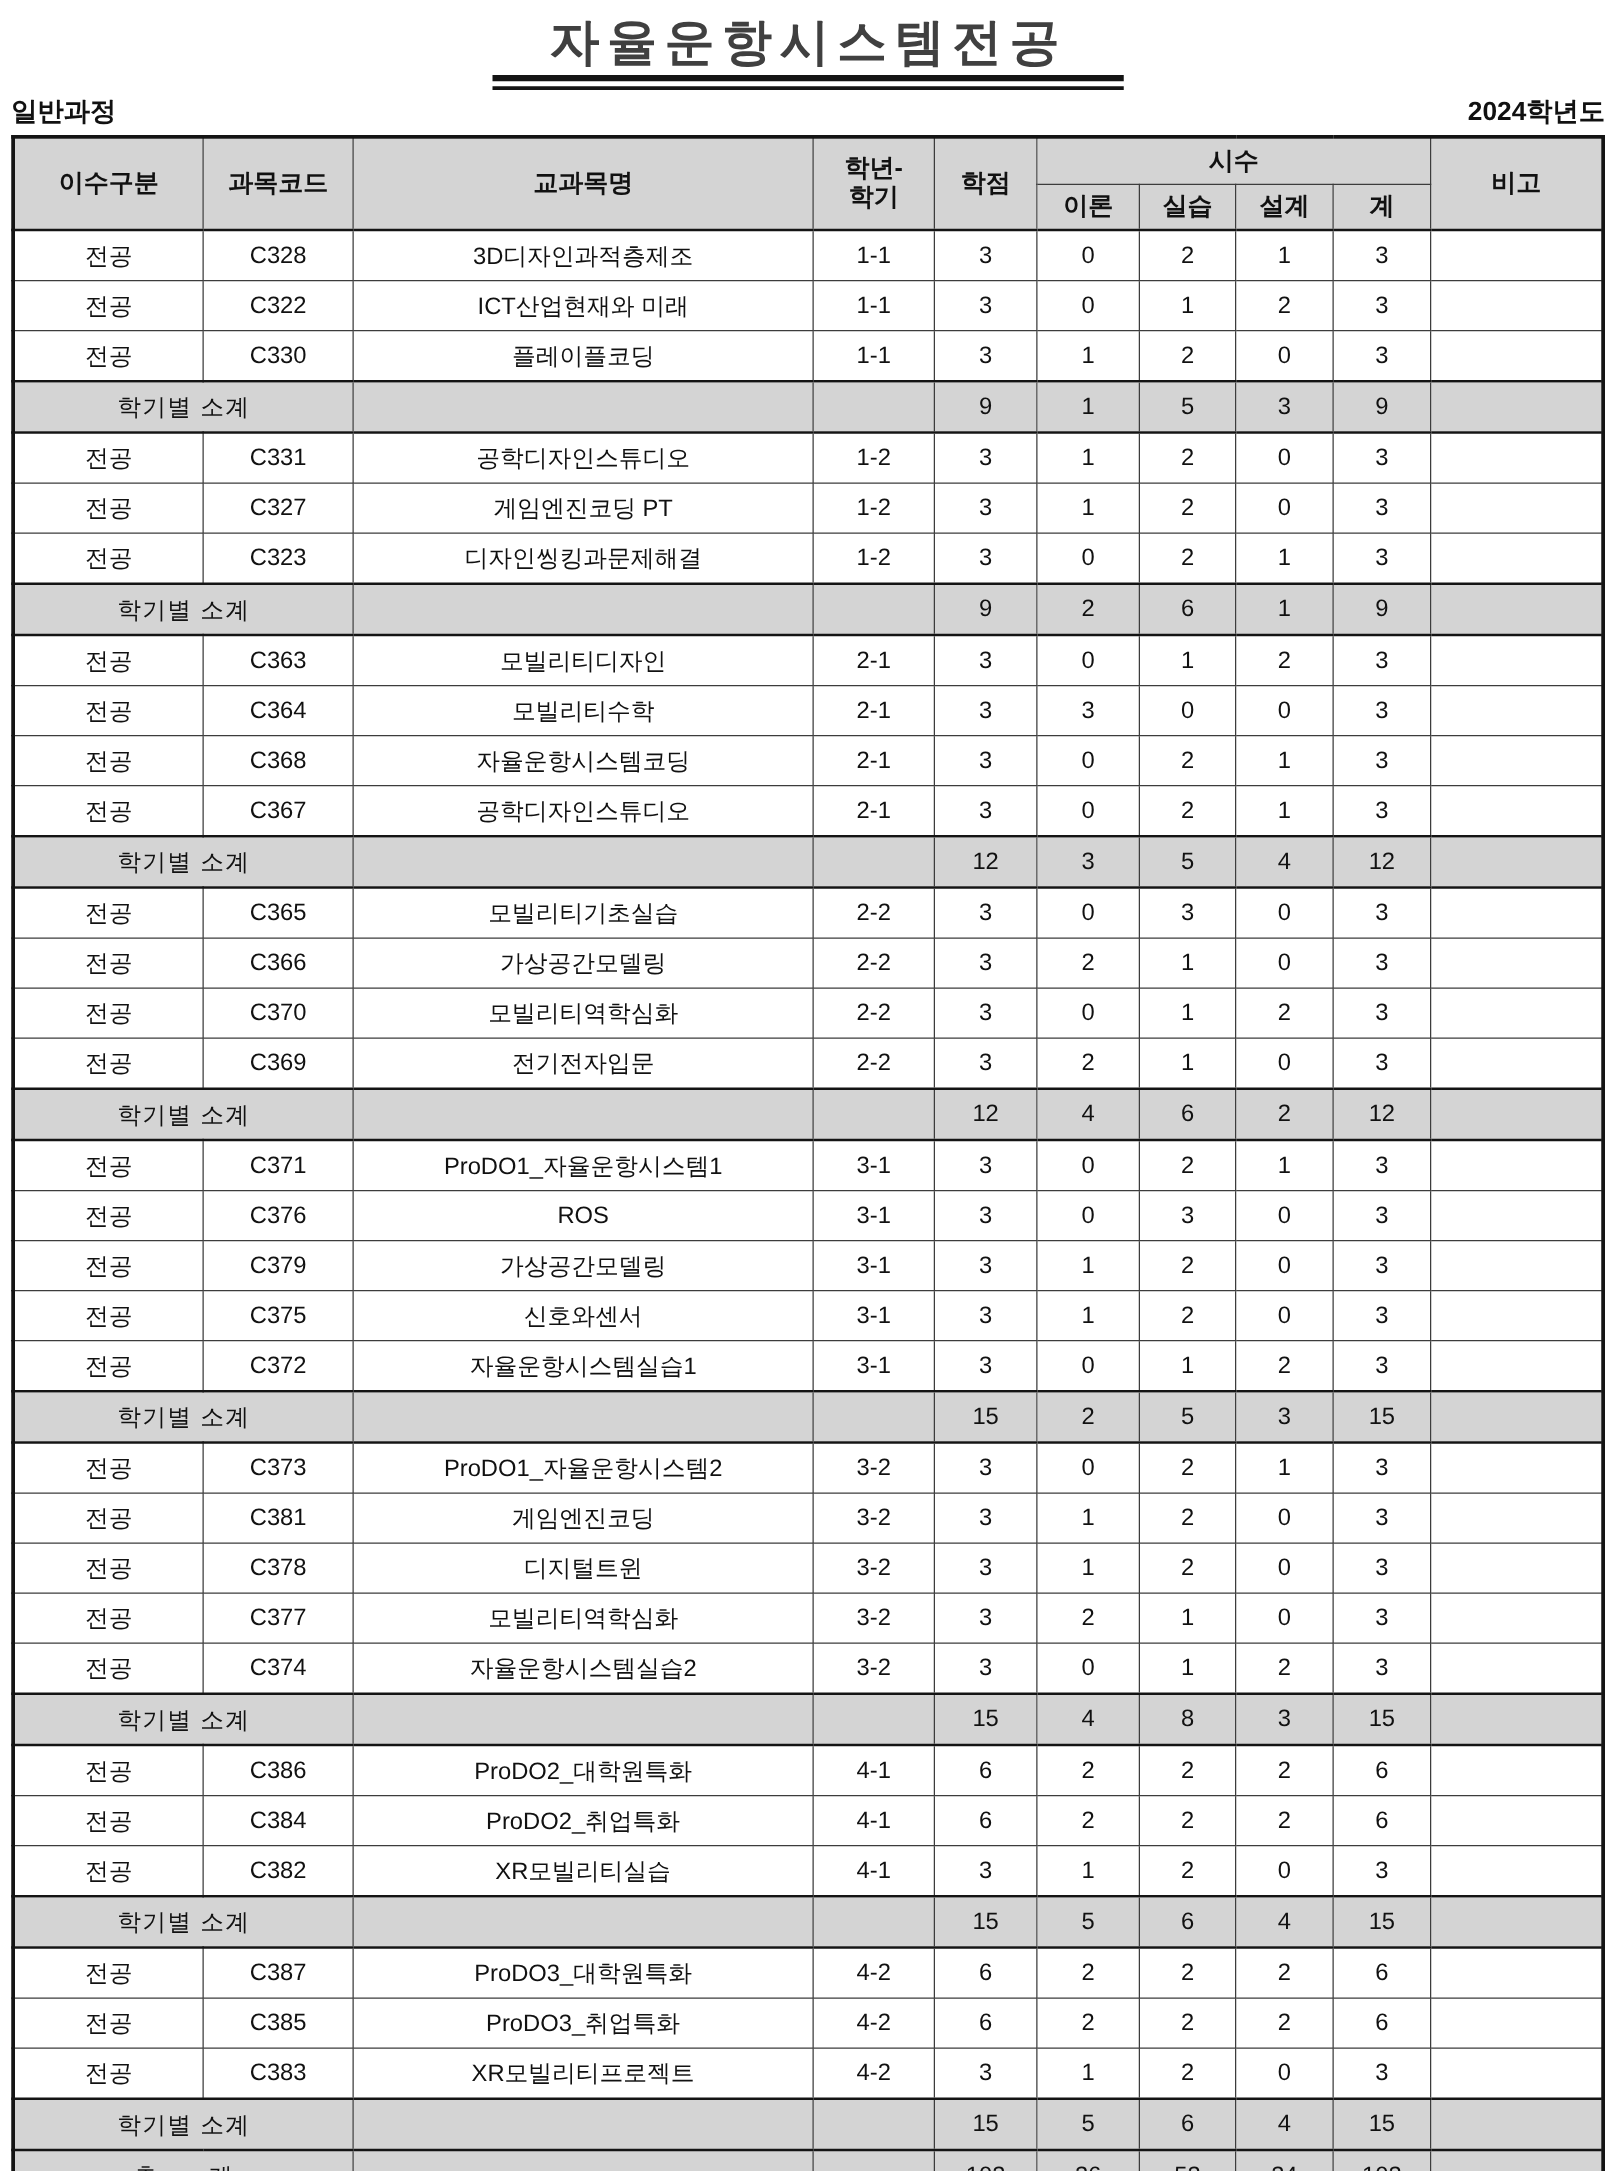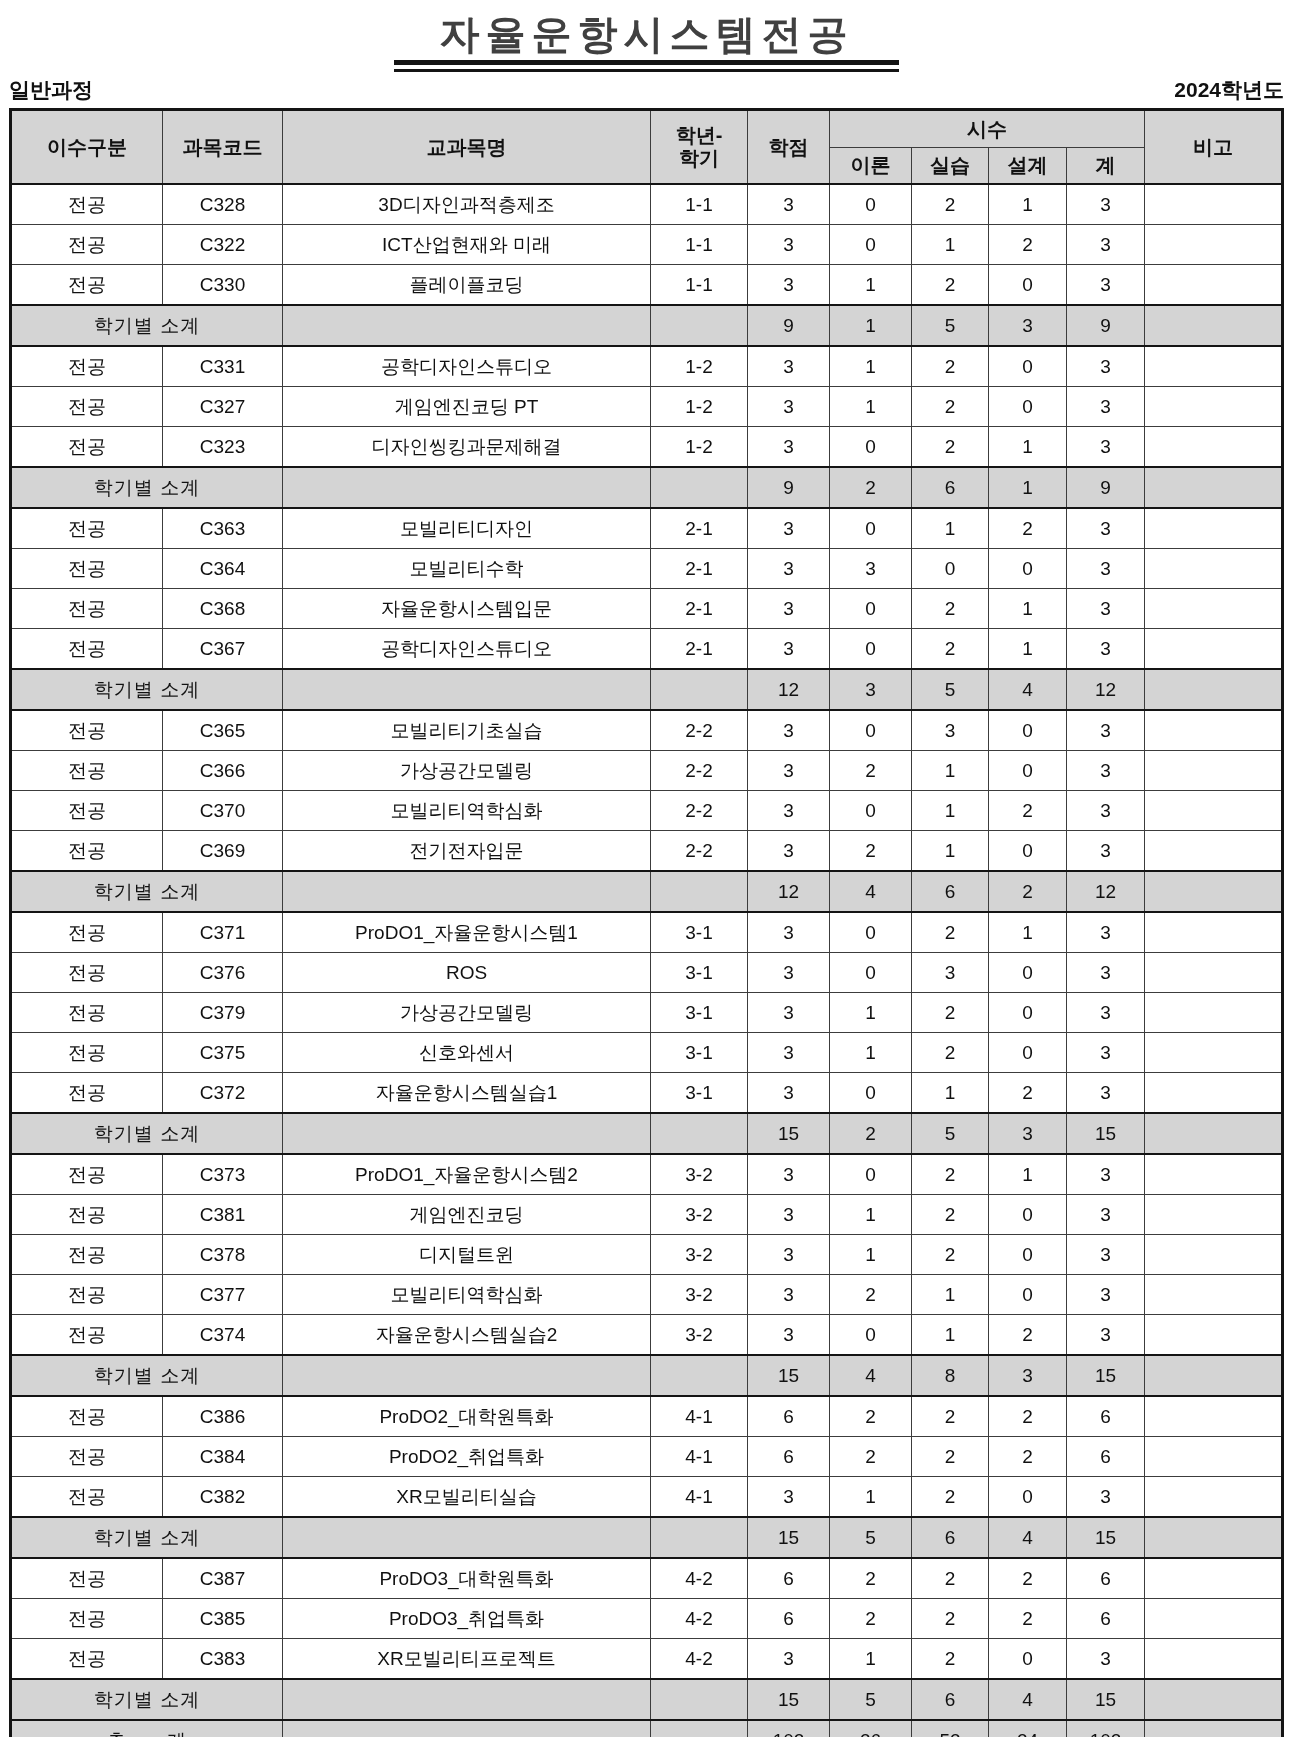--- a/index.html
+++ b/index.html
@@ -223,21 +223,21 @@
           <td>3</td>
           <td>3</td>
           <td>0</td>
           <td>0</td>
           <td>3</td>
           <td></td>
         </tr>
         <tr class="row-course">
           <td>전공</td>
           <td>C368</td>
-          <td>자율운항시스템입문</td>
+          <td>자율운항시스템코딩</td>
           <td>2-1</td>
           <td>3</td>
           <td>0</td>
           <td>2</td>
           <td>1</td>
           <td>3</td>
           <td></td>
         </tr>
         <tr class="row-course">
           <td>전공</td>

